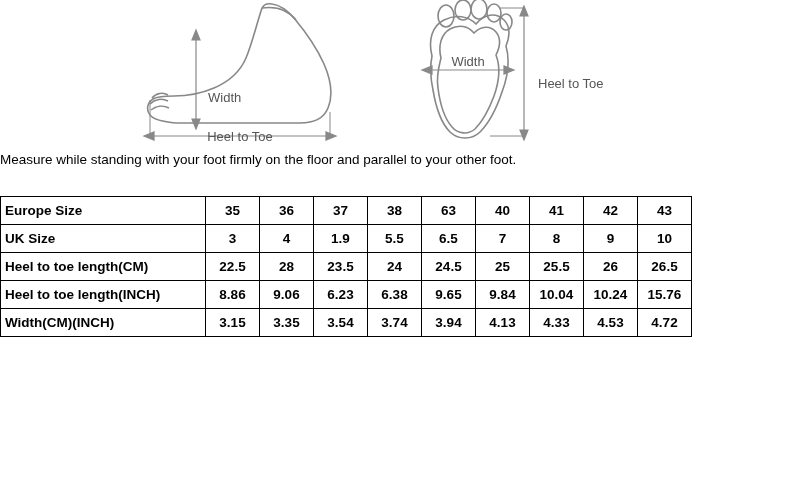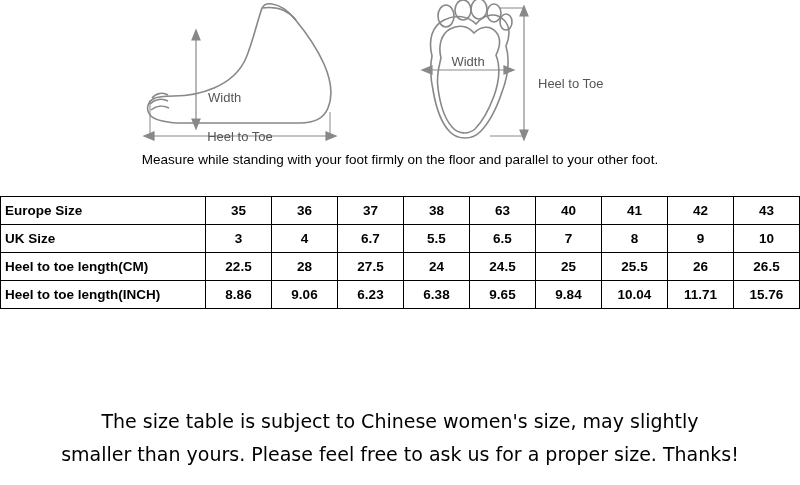--- a/index.html
+++ b/index.html
@@ -26,30 +26,30 @@
     height: 150px;
   }
   #diagram svg {
     display: block;
   }
   .diagram-caption {
     position: absolute;
     top: 152px;
     left: 0;
     width: 800px;
-    text-align: center;
+    text-align: left;
     font-size: 13.5px;
     color: #000;
   }
   
   #size-table {
     position: absolute;
     top: 196px;
     left: 0;
-    width: 800px;
+    width: 692px;
     border-collapse: collapse;
     table-layout: fixed;
   }
   #size-table td {
     border: 1px solid #000;
     height: 27px;
     font-size: 13.5px;
     font-weight: bold;
     text-align: center;
     padding: 0;
@@ -187,53 +187,61 @@
         <td>63</td>
         <td>40</td>
         <td>41</td>
         <td>42</td>
         <td>43</td>
       </tr>
       <tr>
         <td class="rowlabel">UK Size</td>
         <td>3</td>
         <td>4</td>
-        <td>6.7</td>
+        <td>1.9</td>
         <td>5.5</td>
         <td>6.5</td>
         <td>7</td>
         <td>8</td>
         <td>9</td>
         <td>10</td>
       </tr>
       <tr>
         <td class="rowlabel">Heel to toe length(CM)</td>
         <td>22.5</td>
         <td>28</td>
-        <td>27.5</td>
+        <td>23.5</td>
         <td>24</td>
         <td>24.5</td>
         <td>25</td>
         <td>25.5</td>
         <td>26</td>
         <td>26.5</td>
       </tr>
       <tr>
         <td class="rowlabel">Heel to toe length(INCH)</td>
         <td>8.86</td>
         <td>9.06</td>
         <td>6.23</td>
         <td>6.38</td>
         <td>9.65</td>
         <td>9.84</td>
         <td>10.04</td>
-        <td>11.71</td>
+        <td>10.24</td>
         <td>15.76</td>
+      </tr>
+      <tr>
+        <td class="rowlabel">Width(CM)(INCH)</td>
+        <td>3.15</td>
+        <td>3.35</td>
+        <td>3.54</td>
+        <td>3.74</td>
+        <td>3.94</td>
+        <td>4.13</td>
+        <td>4.33</td>
+        <td>4.53</td>
+        <td>4.72</td>
       </tr>
     </tbody>
   </table>
 
-  <div id="footer">
-    <span class="footline">The size table is subject to Chinese women's size, may slightly</span>
-    <span class="footline">smaller than yours. Please feel free to ask us for a proper size. Thanks!</span>
-  </div>
 
 </div>
 
 </body></html>

